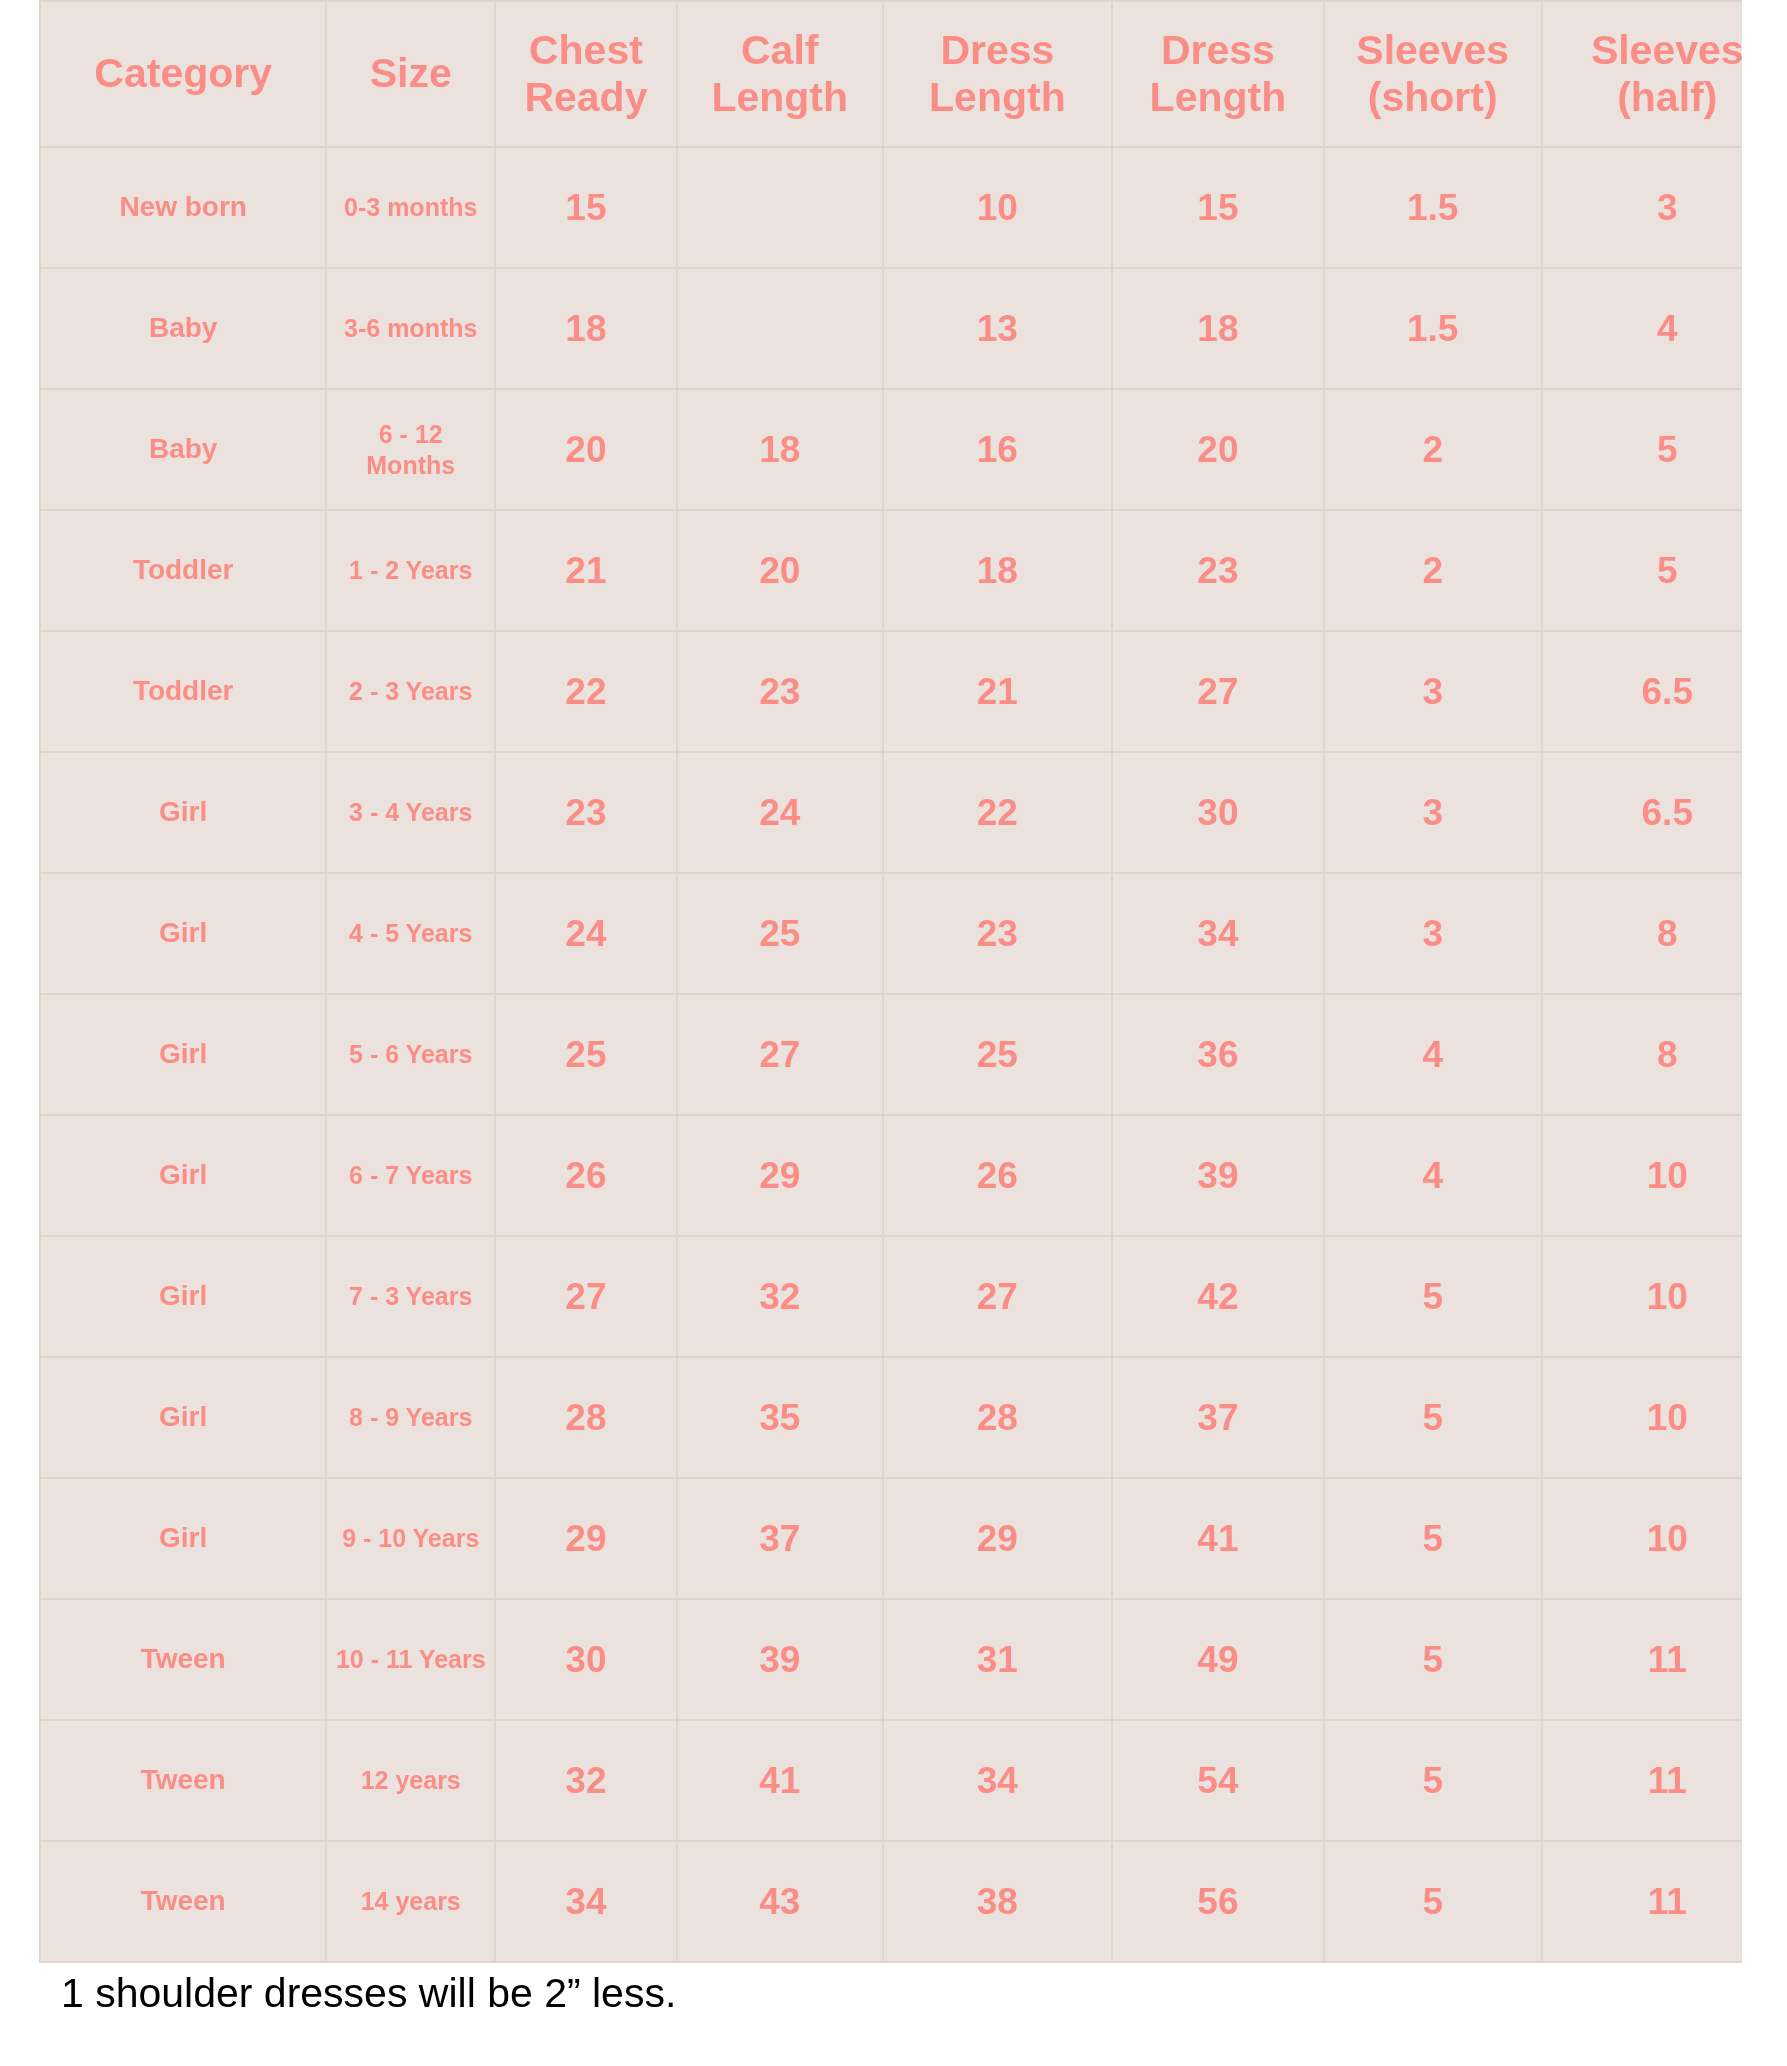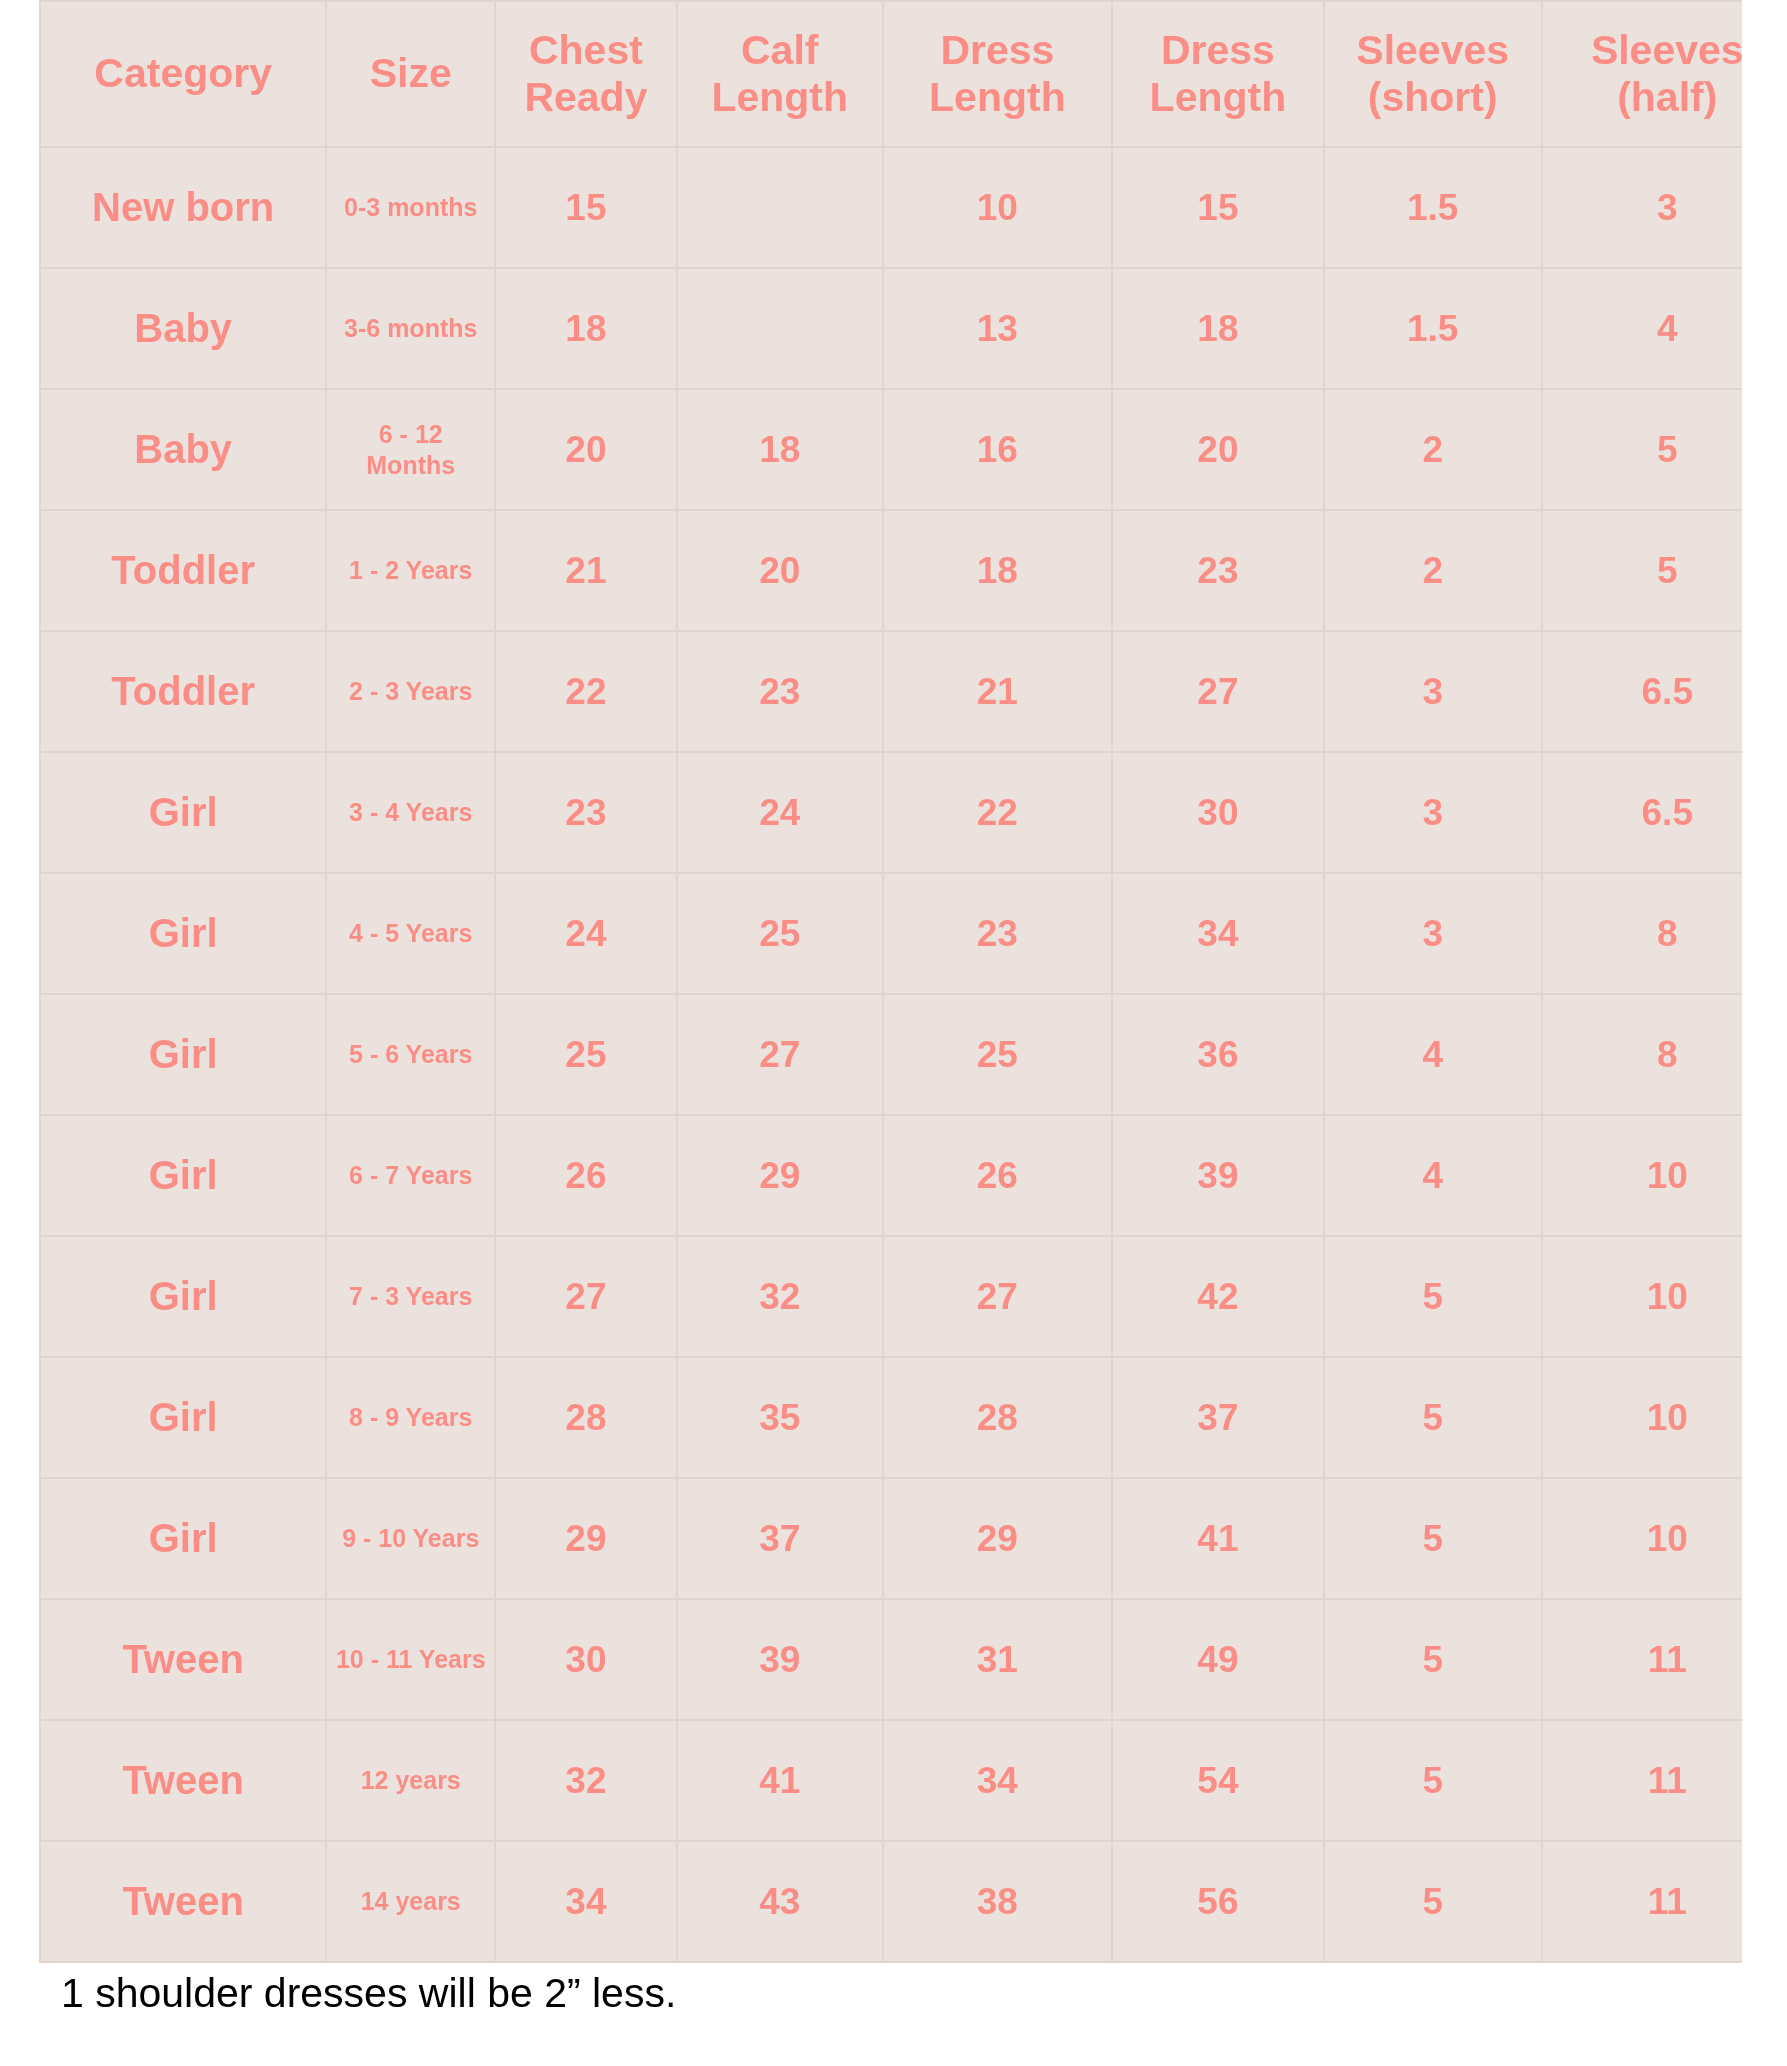--- a/index.html
+++ b/index.html
@@ -70,21 +70,21 @@
   }
 
   table.size-table tbody td {
     height: 121px;
     font-size: 38px;
     line-height: 1.22;
     padding: 2px 3.9px;
   }
 
   table.size-table tbody td.cat-cell {
-    font-size: 40px;
+    font-size: 28px;
   }
   table.size-table tbody td.size-cell {
     font-size: 25px;
   }
   table.size-table tbody td.num-cell {
     font-size: 37px;
   }
 
   
   .footer-notes {

